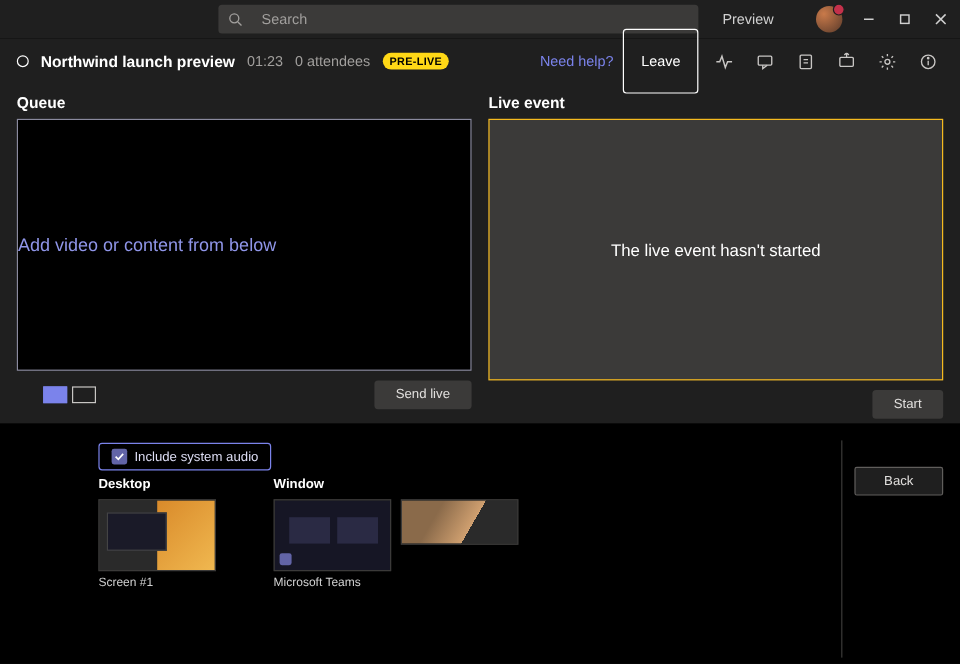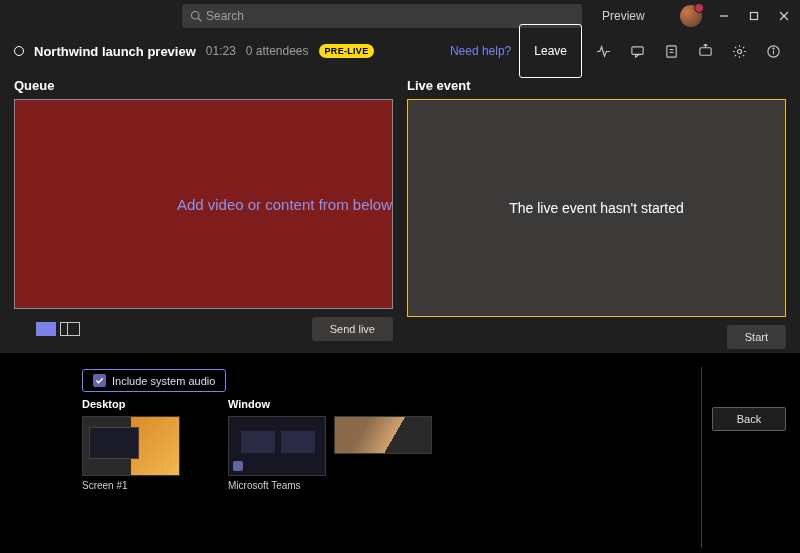--- a/index.html
+++ b/index.html
@@ -1,19 +1,19 @@
 <!DOCTYPE html>
 <html><head>
 <meta charset="utf-8">
 <style>
   * { box-sizing: border-box; margin: 0; padding: 0; }
   html, body { width: 800px; height: 553px; overflow: hidden; background: #000; font-family: "Segoe UI", Arial, sans-serif; color: #fff; }
   
   .titlebar { display: flex; align-items: center; height: 32px; background: #1f1f1f; }
-  .search-wrap { flex: 0 0 400px; margin-left: 182px; height: 24px; background: #3b3a39; border-radius: 3px; display: flex; align-items: center; padding: 0 8px; color: #a19f9d; font-size: 12px; gap: 4px; }
+  .search-wrap { flex: 0 0 400px; margin-left: 182px; height: 24px; background: #3b3a39; border-radius: 3px; display: flex; align-items: center; padding: 0 8px; color: #a19f9d; font-size: 12px; gap: 16px; }
   .title-preview { margin-left: 36px; font-size: 12px; color: #d0d0d0; }
   .title-right { margin-left: auto; display: flex; align-items: center; gap: 6px; padding-right: 4px; }
   .avatar { width: 22px; height: 22px; border-radius: 50%; background: radial-gradient(circle at 30% 30%, #c97a4a, #5a3a2a); position: relative; margin-right: 4px; }
   .avatar::after { content: ""; position: absolute; top: -2px; right: -2px; width: 8px; height: 8px; border-radius: 50%; background: #c4314b; border: 1px solid #1f1f1f; }
   .win-btn { width: 24px; height: 24px; display: flex; align-items: center; justify-content: center; color: #d0d0d0; }
   .win-btn svg { width: 10px; height: 10px; }
   
   .event-header { display: flex; align-items: center; height: 38px; padding: 0 14px; background: #1f1f1f; gap: 10px; font-size: 12px; }
   .dot-o { width: 10px; height: 10px; border: 1.5px solid #fff; border-radius: 50%; }
   .event-title { font-size: 13px; font-weight: 600; }
@@ -21,41 +21,41 @@
   .prelive { background: #ffd816; color: #000; font-size: 9px; font-weight: 700; padding: 2px 6px; border-radius: 8px; letter-spacing: 0.3px; }
   .header-right { margin-left: auto; display: flex; align-items: center; gap: 8px; }
   .help-link { color: #7b83eb; font-size: 12px; text-align: center; }
   .leave-btn { border: 1px solid #fff; background: transparent; color: #fff; font-size: 12px; padding: 19px 14px; border-radius: 3px; }
   .hicon { width: 26px; height: 26px; display: flex; align-items: center; justify-content: center; color: #c8c6c4; }
   .hicon svg { width: 15px; height: 15px; }
   
   .panels { display: flex; padding: 8px 14px 4px 14px; gap: 14px; background: #1f1f1f; }
   .panel { flex: 1 1 0; }
   .panel-title { font-size: 13px; font-weight: 600; margin-bottom: 6px; }
-  .queue-box { height: 210px; background: #7f1d1d; border: 1px solid #8a8a9e; display: flex; align-items: center; justify-content: flex-end; color: #8f95e8; font-size: 15px; }
+  .queue-box { height: 210px; background: #000000; border: 1px solid #8a8a9e; display: flex; align-items: center; justify-content: flex-start; color: #8f95e8; font-size: 15px; }
   .live-box { height: 218px; background: #3b3a39; border: 1px solid #f5ba1e; display: flex; align-items: center; justify-content: center; color: #fff; font-size: 14px; }
   
   .panel-controls { display: flex; align-items: center; margin-top: 8px; padding-left: 22px; }
   .layout-toggle { display: flex; gap: 4px; }
   .layout-opt { width: 20px; height: 14px; border: 1px solid #c8c6c4; }
   .layout-opt.active { background: #7b83eb; border-color: #7b83eb; }
   .send-btn, .start-btn { margin-left: auto; background: #3b3a39; border: none; color: #e1dfdd; font-size: 11px; padding: 6px 18px; border-radius: 3px; }
   
   .share-area { display: flex; padding: 16px 14px 0 14px; background: #000; position: relative; height: 195px; }
   .share-left { margin-left: 68px; flex: 1; }
   .include-audio { display: inline-flex; align-items: center; gap: 6px; border: 1px solid #7b83eb; padding: 4px 10px; border-radius: 3px; font-size: 11px; color: #dedef5; }
   .chk { width: 13px; height: 13px; background: #6264a7; border-radius: 2px; display: flex; align-items: center; justify-content: center; }
   .chk svg { width: 9px; height: 9px; }
   .share-cols { display: flex; gap: 48px; margin-top: 6px; }
   .share-col-title { font-size: 11px; font-weight: 600; margin-bottom: 6px; }
   .thumb { width: 98px; height: 60px; background: #252525; border: 1px solid #3b3a39; position: relative; overflow: hidden; }
   .thumb-label { font-size: 10px; color: #d0d0d0; margin-top: 4px; }
   .thumb-stack { display: flex; flex-direction: row; gap: 8px; }
   .divider { position: absolute; right: 98px; top: 14px; bottom: 0; width: 1px; background: #3b3a39; }
-  .back-btn { position: absolute; right: 14px; top: 54px; width: 74px; border: 1px solid #605e5c; background: #1f1f1f; color: #e1dfdd; font-size: 11px; padding: 5px 0; text-align: center; border-radius: 2px; }
+  .back-btn { position: absolute; right: 14px; top: 36px; width: 74px; border: 1px solid #605e5c; background: #1f1f1f; color: #e1dfdd; font-size: 11px; padding: 5px 0; text-align: center; border-radius: 2px; }
   
   .t1-bg { position: absolute; inset: 0; display: flex; }
   .t1-bg div { flex: 1; }
   .t2-bg { position: absolute; inset: 0; background: #161625; }
   .t2-box { position: absolute; top: 14px; width: 34px; height: 22px; background: #2a2a44; }
   .t3-bg { position: absolute; inset: 0; background: linear-gradient(120deg, #8a6a4a 30%, #d0a070 60%, #2a2a2a 60%); }
 </style>
 </head>
 <body>
 

